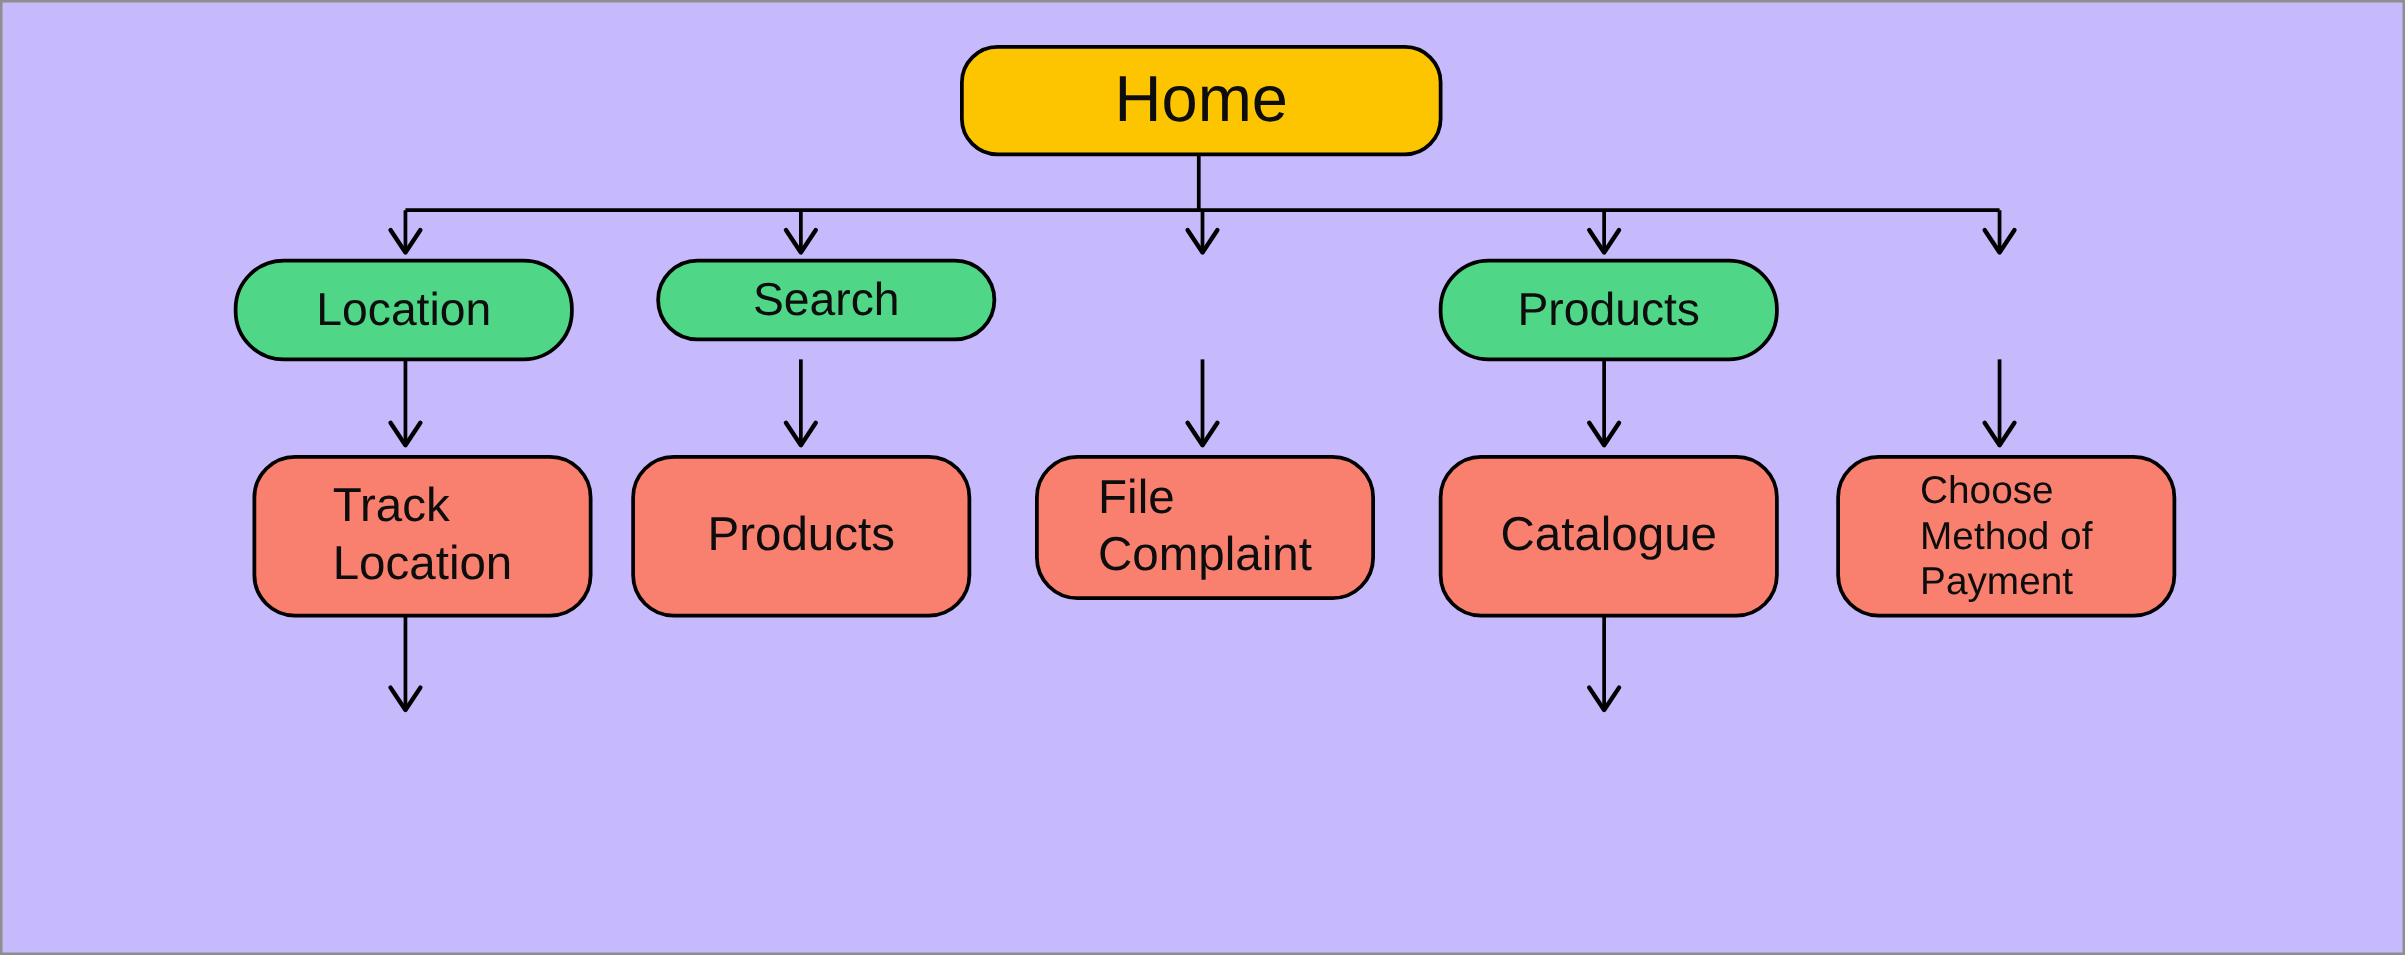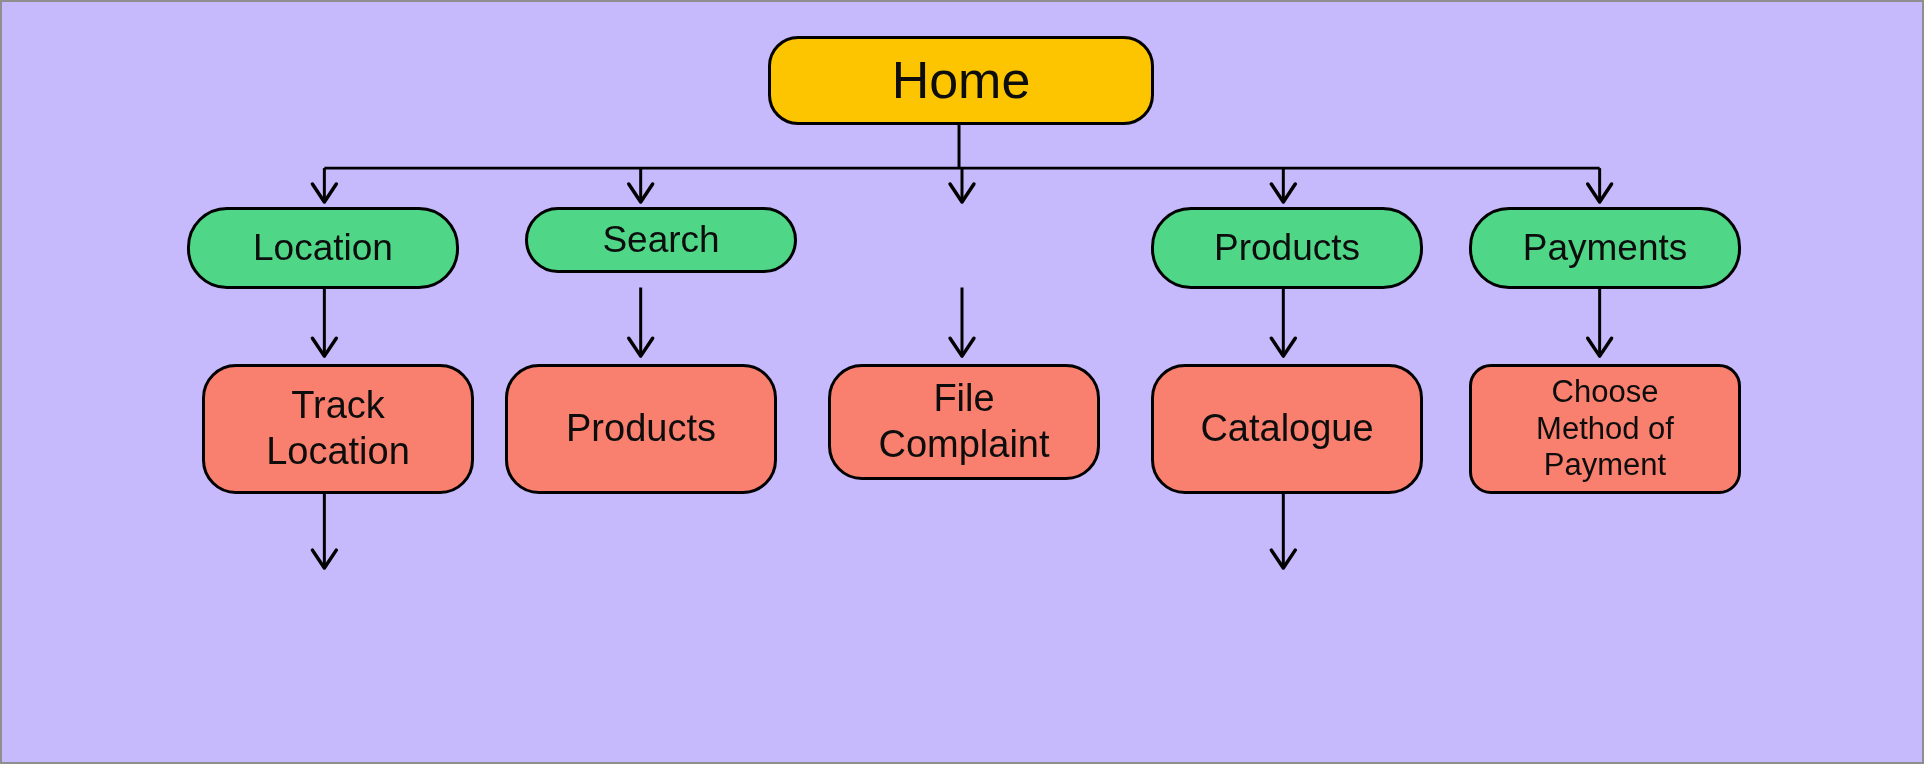--- a/index.html
+++ b/index.html
@@ -21,30 +21,30 @@
     width: 100%; height: 100%;
   }
 
   .node {
     position: absolute;
     box-sizing: border-box;
     border: 3px solid #000;
     display: flex;
     align-items: center;
     justify-content: center;
-    text-align: center;
+    text-align: left;
     white-space: pre-line;
     color: #0d0d0d;
     line-height: 1.2;
   }
 
   .node.home  { background: var(--c-home, #fdc500); border-radius: 30px; font-size: 52px; }
   .node.lvl2  { background: var(--c-lvl2, #4fd687); border-radius: 40px; font-size: 37px; }
   .node.lvl3  { background: var(--c-lvl3, #f9806f); border-radius: 34px; font-size: 38px; }
-  .node.lvl3.small { font-size: 31px; line-height: 1.18; border-radius: 22px; }
+  .node.lvl3.small { font-size: 31px; line-height: 1.18; }
   .node.lvl4  { background: var(--c-lvl4, #6196ea); border-radius: 34px; font-size: 31px; }
 </style>
 </head>
 <body>
 
 <div class="canvas">
 
   <svg class="connectors" viewBox="0 0 1924 764">
     <defs>
       <marker id="arrowhead" markerUnits="userSpaceOnUse" markerWidth="36" markerHeight="36" refX="26" refY="17" orient="auto">
@@ -67,21 +67,20 @@
       <path d="M321,492 L321,569" marker-end="url(#arrowhead)"></path>
       <path d="M1285,492 L1285,569" marker-end="url(#arrowhead)"></path>
     </g>
   </svg>
 
   <div class="node home" style="left:766px; top:34px; width:386px; height:89px;">Home</div>
 
   <div class="node lvl2" style="left:185px; top:205px; width:272px; height:82px;">Location</div>
   <div class="node lvl2" style="left:523px; top:205px; width:272px; height:66px;">Search</div>
   <div class="node lvl2" style="left:1149px; top:205px; width:272px; height:82px;">Products</div>
-  <div class="node lvl2" style="left:1467px; top:205px; width:272px; height:82px;">Payments</div>
 
   <div class="node lvl3" style="left:200px; top:362px; width:272px; height:130px;">Track
 Location</div>
   <div class="node lvl3" style="left:503px; top:362px; width:272px; height:130px;">Products</div>
   <div class="node lvl3" style="left:826px; top:362px; width:272px; height:116px;">File
 Complaint</div>
   <div class="node lvl3" style="left:1149px; top:362px; width:272px; height:130px;">Catalogue</div>
   <div class="node lvl3 small" style="left:1467px; top:362px; width:272px; height:130px;">Choose
 Method of
 Payment</div>

